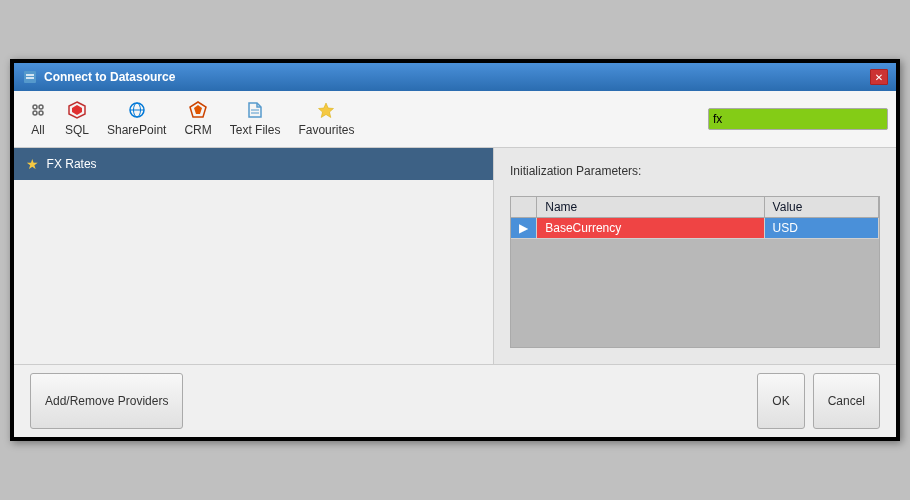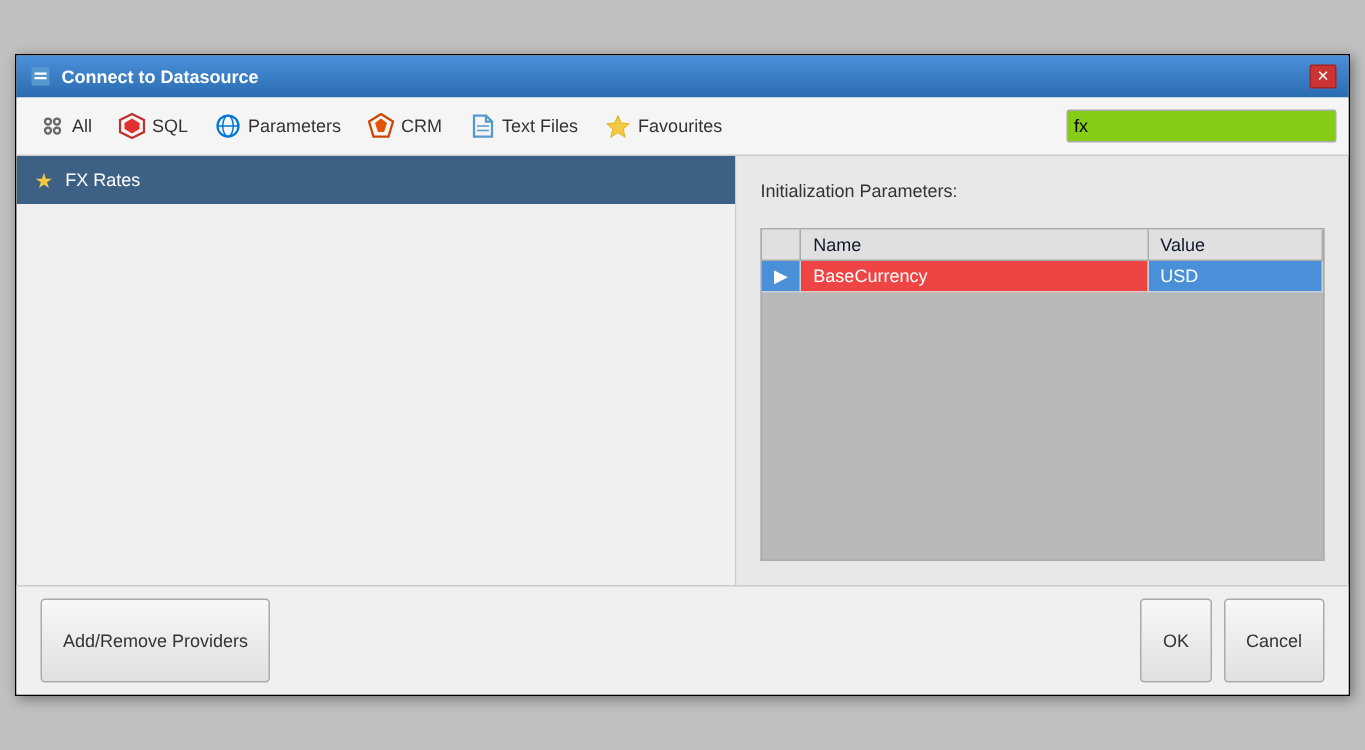--- a/index.html
+++ b/index.html
@@ -9,23 +9,23 @@
       background: #c0c0c0;
       display: flex;
       justify-content: center;
       align-items: center;
       width: 910px;
       height: 500px;
       overflow: hidden;
     }
     .window {
       width: 890px;
-      height: 428px;
+      height: 382px;
       background: #f0f0f0;
-      border: 1px solid #000000;
+      border: 4px solid #000000;
       box-shadow: 2px 2px 8px rgba(0,0,0,0.4);
       display: flex;
       flex-direction: column;
     }
     .title-bar {
       background: linear-gradient(to bottom, #4a90d9, #2a6cb0);
       color: white;
       padding: 5px 8px;
       display: flex;
       align-items: center;
@@ -79,20 +79,21 @@
       display: flex;
       align-items: center;
       gap: 4px;
       padding: 3px 6px;
       cursor: pointer;
       border: 1px solid transparent;
       border-radius: 3px;
       background: transparent;
       font-size: 12px;
       color: #333;
+      flex-direction: column;
     }
     .toolbar-icon {
       width: 18px;
       height: 18px;
       display: flex;
       align-items: center;
       justify-content: center;
     }
     .search-box {
       margin-left: auto;
@@ -265,21 +266,21 @@
     </div>
 
     <div class="toolbar-btn">
       <div class="toolbar-icon">
         <svg width="18" height="18" viewBox="0 0 18 18">
           <circle cx="9" cy="9" r="7" fill="none" stroke="#0078d7" stroke-width="1.5"></circle>
           <ellipse cx="9" cy="9" rx="3.5" ry="7" fill="none" stroke="#0078d7" stroke-width="1"></ellipse>
           <line x1="2" y1="9" x2="16" y2="9" stroke="#0078d7" stroke-width="1"></line>
         </svg>
       </div>
-      <span>Parameters</span>
+      <span>SharePoint</span>
     </div>
 
     <div class="toolbar-btn">
       <div class="toolbar-icon">
         <svg width="18" height="18" viewBox="0 0 18 18">
           <polygon points="9,1 17,6 14,16 4,16 1,6" fill="none" stroke="#cc4400" stroke-width="1.5"></polygon>
           <polygon points="9,4 13,7 11,13 7,13 5,7" fill="#e05500"></polygon>
         </svg>
       </div>
       <span>CRM</span>

